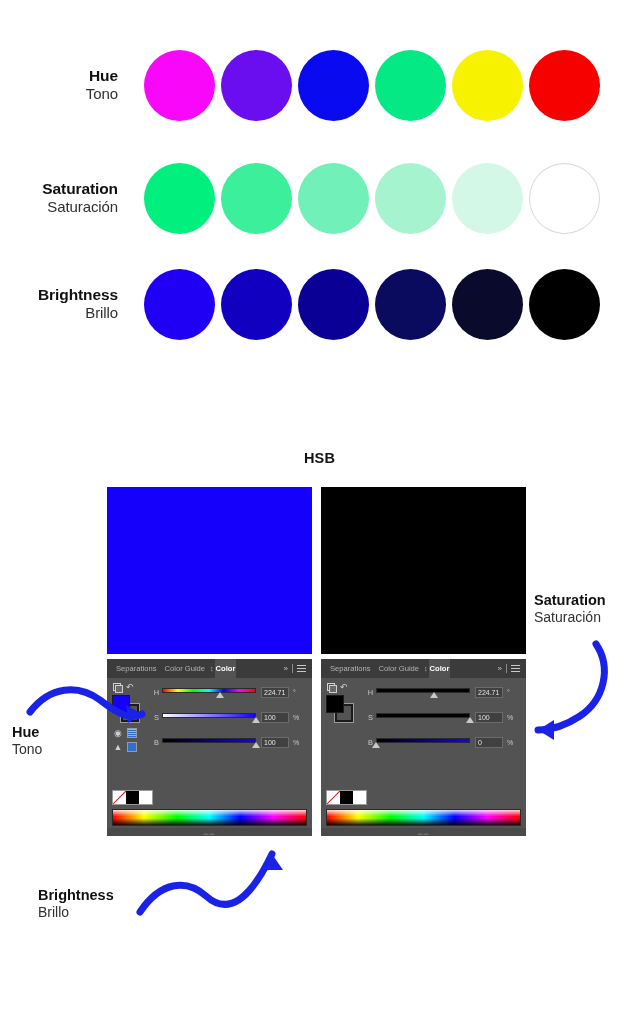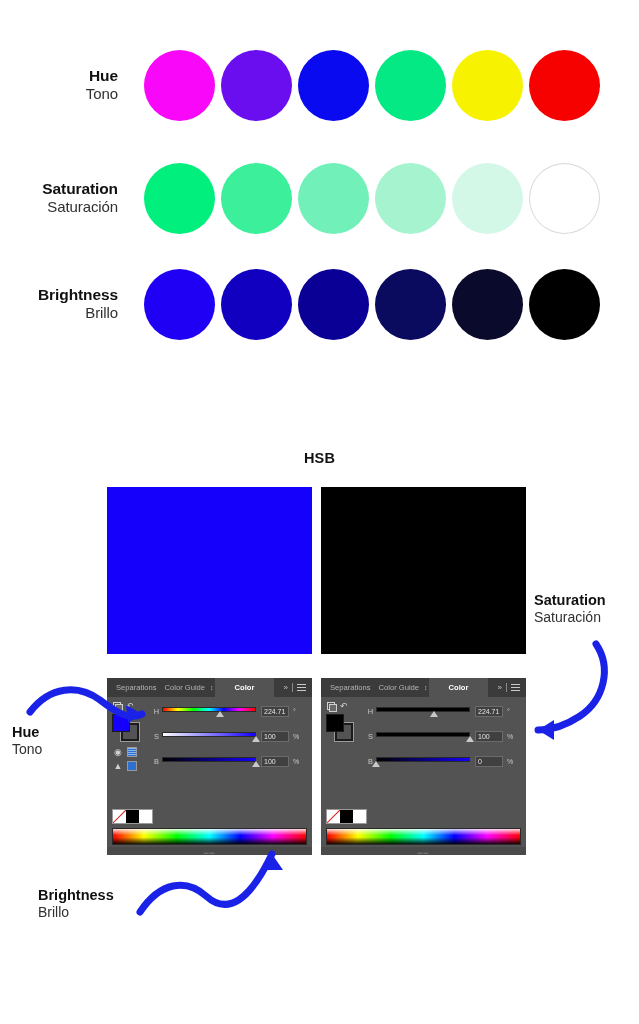--- a/index.html
+++ b/index.html
@@ -94,21 +94,21 @@
   }
   .preview {
     width: 205px;
     height: 167px;
     box-sizing: border-box;
   }
 
   
   .panel {
     position: absolute;
-    top: 678px;
+    top: 659px;
     width: 205px;
     height: 177px;
     background: #535353;
     box-sizing: border-box;
     font-size: 8px;
     color: #c8c8c8;
     overflow: hidden;
   }
   .panel-left  { left: 107px; }
   .panel-right { left: 321px; }
@@ -130,21 +130,21 @@
     height: 19px;
     white-space: nowrap;
     overflow: hidden;
     max-width: 46px;
   }
   .tab.active {
     background: #535353;
     color: #ffffff;
     font-weight: bold;
     max-width: none;
-    padding: 0 20px;
+    padding: 0 1px;
   }
   .tab-sorter {
     font-size: 7px;
     color: #b4b4b4;
     line-height: 19px;
     margin: 0 1px;
   }
   .tabbar-right {
     margin-left: auto;
     display: flex;

